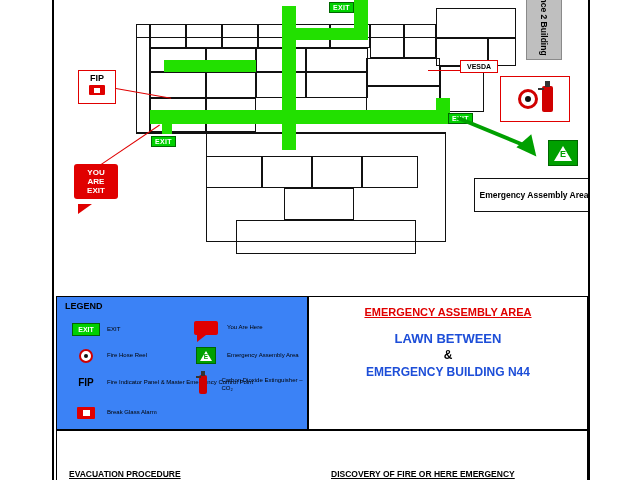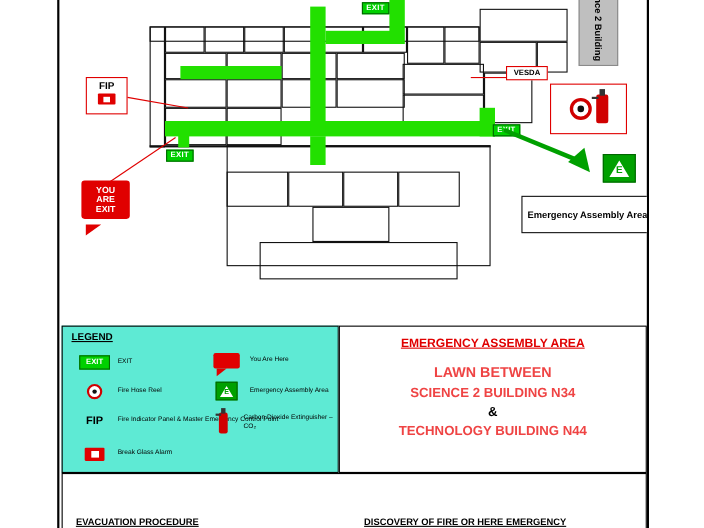--- a/index.html
+++ b/index.html
@@ -217,22 +217,21 @@
     width: 6px; height: 2px;
     background: #333;
   }
 
   
   .legend-panel {
     position: absolute;
     left: 56px; top: 296px;
     width: 252px; height: 134px;
     border: 1px solid #000;
-    background: #5eead4;
-    text-decoration: underline;
+    background: #3b82f6;
   }
   .legend-title {
     font-size: 9px; font-weight: bold;
     padding: 4px 0 0 8px;
   }
   .legend-row {
     position: absolute;
     left: 8px;
     display: flex;
     align-items: center;
@@ -345,21 +344,21 @@
   .eaa-title {
     color: #e00000;
     font-size: 11px;
     font-weight: bold;
     text-decoration: underline;
     margin-top: 9px;
   }
   .eaa-line {
     font-size: 13px;
     font-weight: bold;
-    color: #ef4444;
+    color: #1d4ed8;
     margin-top: 12px;
     line-height: 17px;
   }
   .eaa-line.small { font-size: 12px; margin-top: 2px; }
   .eaa-amp { font-size: 12px; font-weight: bold; margin-top: 1px; }
 
   
   .instr-panel {
     position: absolute;
     left: 56px; top: 430px;
@@ -548,23 +547,22 @@
       <div class="legend-icon-cell">
         <span class="bga"></span>
       </div>
       <div class="legend-text">Break Glass Alarm</div>
     </div>
   </div>
 
   <div class="eaa-panel">
     <div class="eaa-title">EMERGENCY ASSEMBLY AREA</div>
     <div class="eaa-line">LAWN BETWEEN</div>
-    <div class="eaa-line small">SCIENCE 2 BUILDING N34</div>
     <div class="eaa-amp">&amp;</div>
-    <div class="eaa-line small">TECHNOLOGY BUILDING N44</div>
+    <div class="eaa-line small">EMERGENCY BUILDING N44</div>
   </div>
 
   <div class="instr-panel">
     <div class="instr-head-left">EVACUATION PROCEDURE</div>
     <div class="instr-head-right">DISCOVERY OF FIRE OR HERE EMERGENCY</div>
   </div>
 
 </div>
 
 </body></html>

